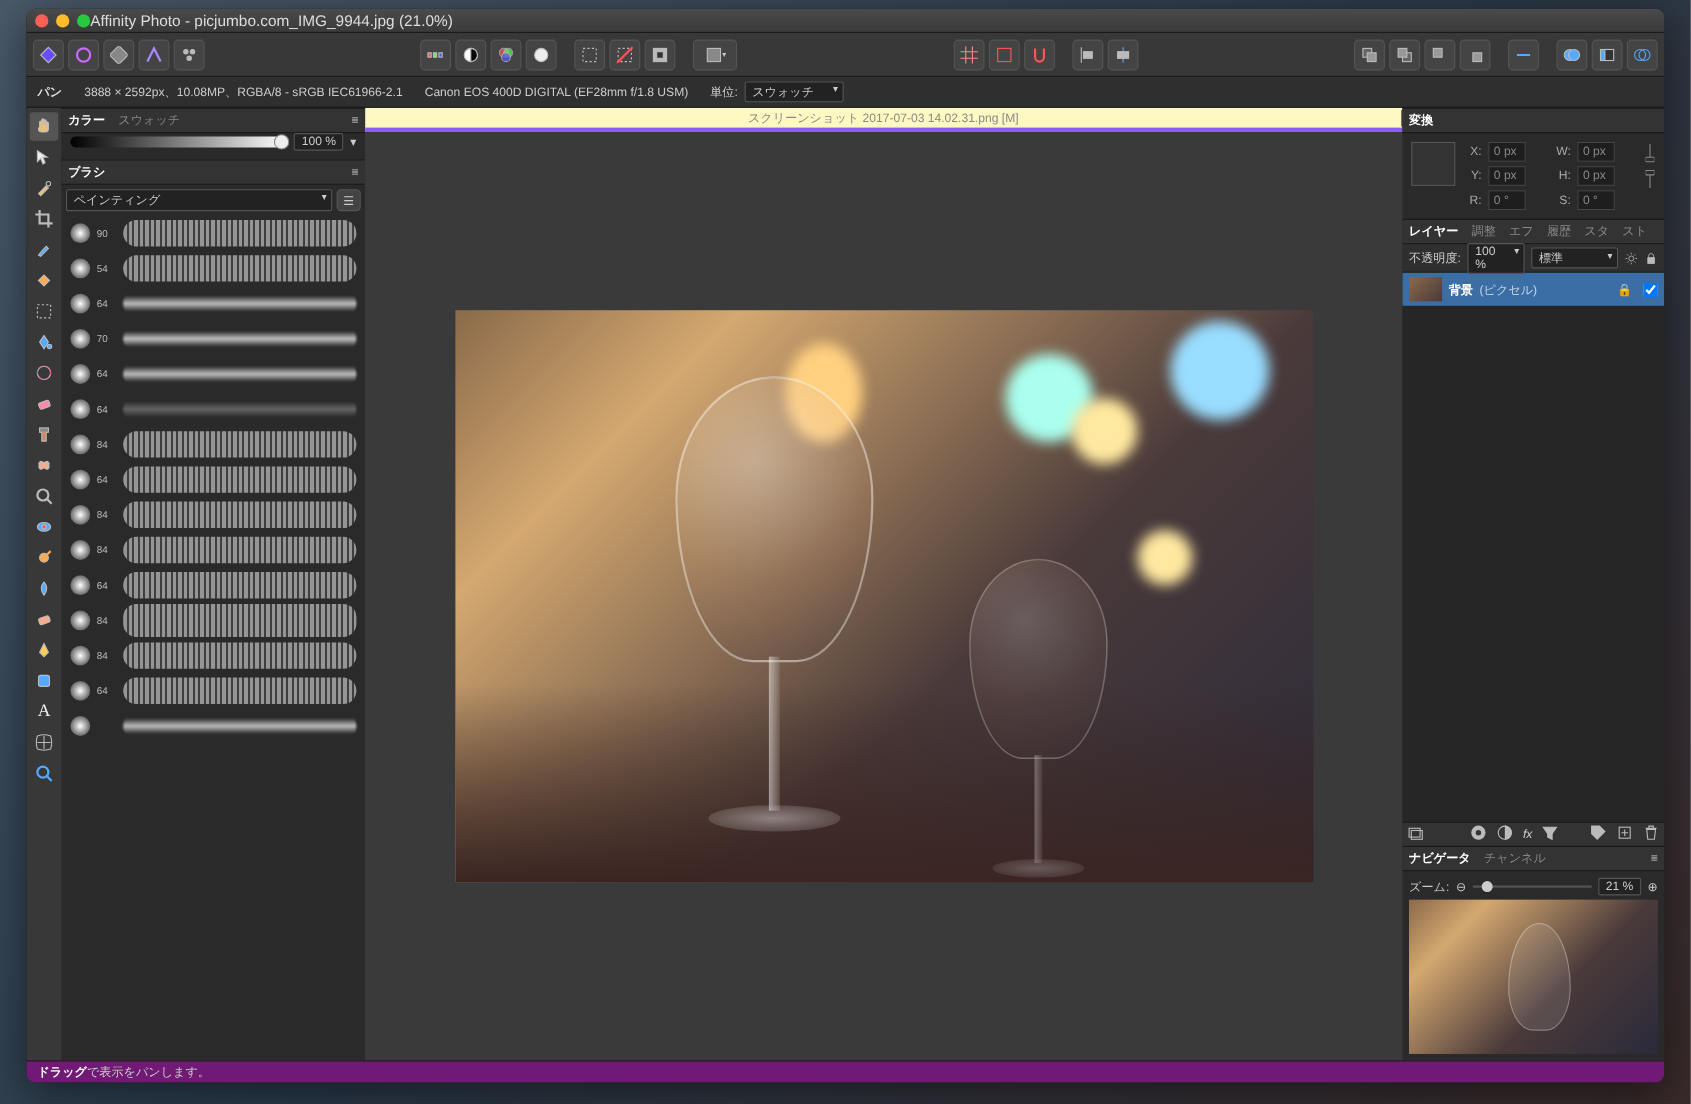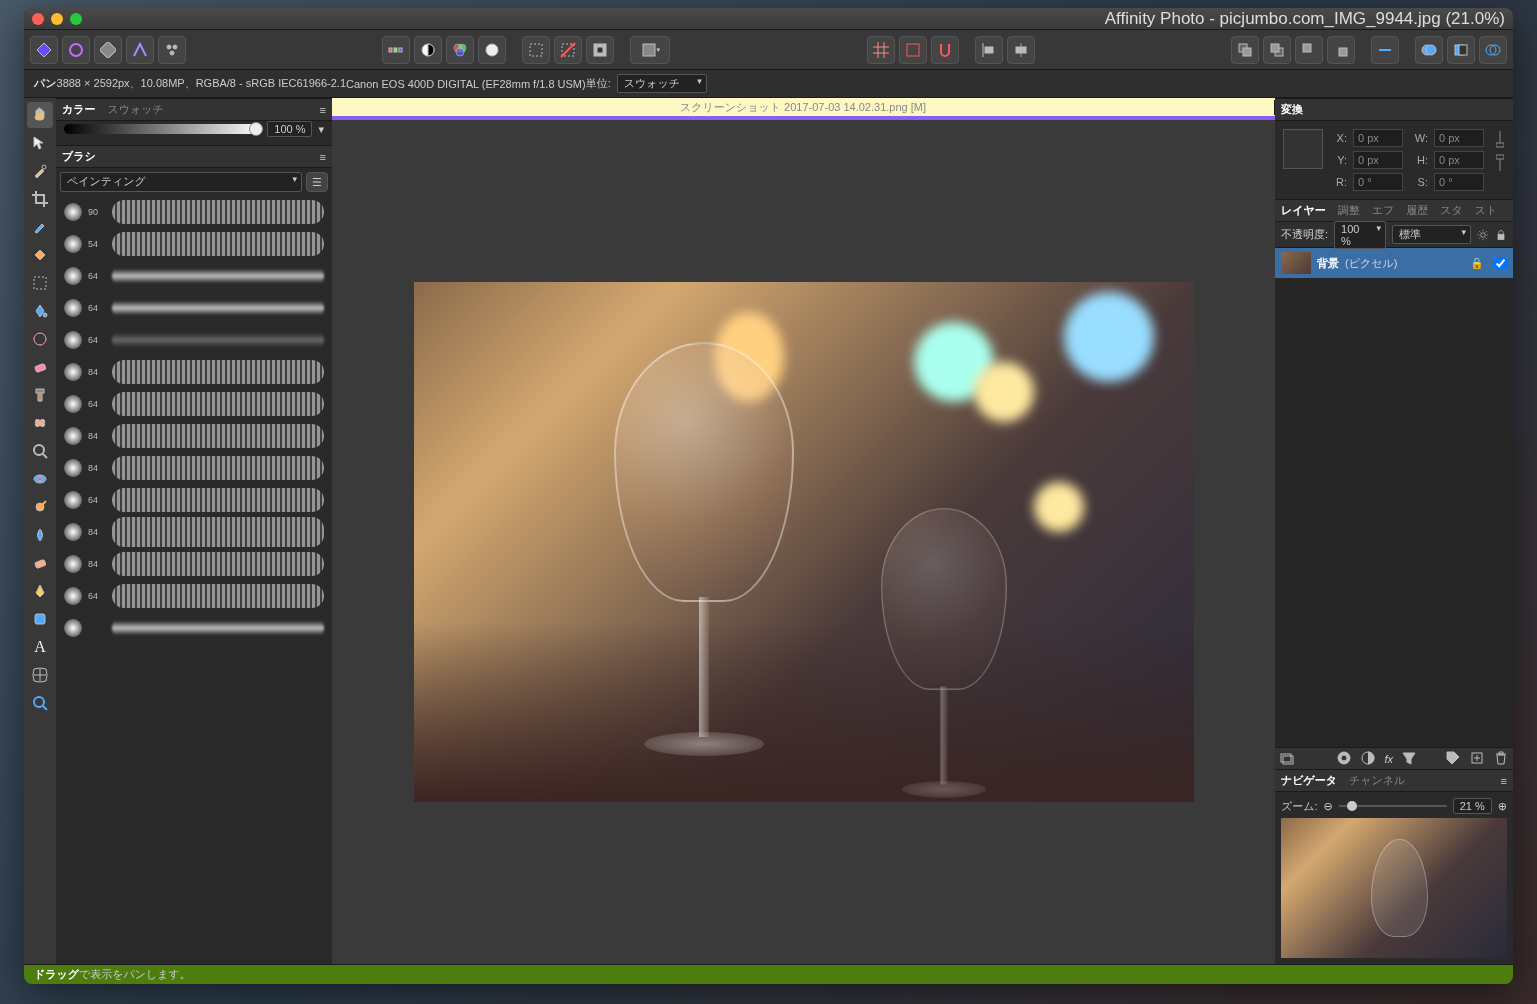--- a/index.html
+++ b/index.html
@@ -4,25 +4,25 @@
 <style>
 * { margin: 0; padding: 0; box-sizing: border-box; font-family: -apple-system, "Helvetica Neue", sans-serif; font-size: 11px; color: #ccc; }
 body { background: linear-gradient(135deg, #4a5a6a 0%, #2a3a4a 50%, #3a2a2a 100%); width: 1537px; height: 1004px; overflow: hidden; position: relative; }
 .window { position: absolute; top: 8px; left: 24px; right: 24px; bottom: 20px; background: #2a2a2a; border-radius: 8px; display: flex; flex-direction: column; box-shadow: 0 10px 40px rgba(0,0,0,0.5); overflow: hidden; }
 .titlebar { height: 22px; background: linear-gradient(#4a4a4a, #3a3a3a); display: flex; align-items: center; padding: 0 8px; border-bottom: 1px solid #1a1a1a; }
 .traffic { display: flex; gap: 7px; }
 .dot { width: 12px; height: 12px; border-radius: 50%; }
 .dot.red { background: #ff5f56; }
 .dot.yellow { background: #ffbd2e; }
 .dot.green { background: #27c93f; }
-.title { flex: 1; text-align: right; font-size: 17px; color: #ddd; }
+.title { flex: 1; text-align: left; font-size: 14px; color: #ddd; }
 .toolbar { height: 40px; background: #383838; display: flex; align-items: center; padding: 0 6px; gap: 16px; border-bottom: 1px solid #1a1a1a; }
 .tb-group { display: flex; gap: 4px; align-items: center; }
 .tb-btn { width: 28px; height: 28px; background: #444; border-radius: 4px; display: flex; align-items: center; justify-content: center; border: 1px solid #555; }
-.context-bar { height: 28px; background: #2f2f2f; display: flex; align-items: center; padding: 0 10px; font-size: 11px; color: #aaa; border-bottom: 1px solid #1a1a1a; }
+.context-bar { height: 28px; background: #2f2f2f; display: flex; align-items: center; padding: 0 10px; gap: 20px; font-size: 11px; color: #aaa; border-bottom: 1px solid #1a1a1a; }
 .context-bar .label { font-weight: bold; color: #ddd; }
 .sel { background: #222; border: 1px solid #555; padding: 1px 18px 1px 6px; border-radius: 2px; position: relative; }
 .sel::after { content: "▾"; position: absolute; right: 4px; top: 1px; font-size: 9px; }
 .body { flex: 1; display: flex; overflow: hidden; }
 .tools { width: 32px; background: #383838; display: flex; flex-direction: column; align-items: center; padding: 4px 0; gap: 2px; }
 .tool { width: 26px; height: 26px; display: flex; align-items: center; justify-content: center; border-radius: 3px; }
 .tool.active { background: #555; }
 .left-panels { width: 276px; background: #2a2a2a; display: flex; flex-direction: column; }
 .panel { border-top: 1px solid #1a1a1a; }
 .panel-tabs { height: 22px; background: #333; display: flex; align-items: center; padding: 0 6px; gap: 12px; border-bottom: 1px solid #1a1a1a; }
@@ -60,35 +60,35 @@
 .viewport { flex: 1; display: flex; align-items: center; justify-content: center; background: #3a3a3a; padding: 40px; }
 .image { width: 780px; height: 520px; background: linear-gradient(135deg, #8a6a4a 0%, #d4a870 20%, #4a3a3a 60%, #2a2a3a 100%); position: relative; overflow: hidden; }
 .bokeh { position: absolute; border-radius: 50%; filter: blur(6px); }
 .glass { position: absolute; left: 190px; top: 60px; width: 200px; height: 440px; }
 .bowl { position: absolute; top: 0; left: 10px; width: 180px; height: 260px; border-radius: 90px 90px 70px 70px / 110px 110px 150px 150px; border: 2px solid rgba(255,255,255,0.4); background: radial-gradient(circle at 40% 30%, rgba(255,255,255,0.3), rgba(200,150,120,0.15), rgba(50,40,50,0.2)); }
 .stem { position: absolute; top: 255px; left: 95px; width: 10px; height: 140px; background: linear-gradient(to right, rgba(255,255,255,0.5), rgba(150,130,120,0.3)); }
 .foot { position: absolute; top: 390px; left: 40px; width: 120px; height: 24px; border-radius: 50%; background: radial-gradient(ellipse, rgba(255,255,255,0.4), rgba(100,80,70,0.2)); }
 .right-panels { width: 238px; background: #2a2a2a; display: flex; flex-direction: column; }
 .tf-icon { grid-row: span 2; width: 40px; height: 40px; border: 1px solid #555; background: #333; }
 .tf-label { color: #aaa; width: 16px; text-align: right; }
-.tf-val { background: #1e1e1e; border: 1px solid #444; padding: 2px 4px; width: 50px; color: #888; }
+.tf-val { background: #1e1e1e; border: 1px solid #444; padding: 2px 4px; width: 34px; color: #888; }
 .layers-body { flex: 1; display: flex; flex-direction: column; }
 .layers-opts { height: 26px; display: flex; align-items: center; padding: 0 6px; gap: 6px; background: #2f2f2f; border-bottom: 1px solid #1a1a1a; }
 .layer-row { height: 30px; background: #3a6ea5; display: flex; align-items: center; padding: 0 6px; gap: 6px; }
 .layer-thumb { width: 30px; height: 22px; background: linear-gradient(135deg, #8a6a4a, #4a3a3a); }
 .layer-name { color: #fff; font-weight: bold; }
 .layer-type { color: rgba(255,255,255,0.7); }
 .layer-check { margin-left: auto; }
 .layers-toolbar { height: 22px; background: #333; display: flex; align-items: center; justify-content: flex-end; padding: 0 4px; gap: 8px; border-top: 1px solid #1a1a1a; }
 .nav-body { padding: 6px; }
 .nav-zoom { display: flex; align-items: center; gap: 6px; margin-bottom: 4px; }
 .nav-zoom .track { flex: 1; height: 2px; background: #555; position: relative; }
 .nav-zoom .thumb { position: absolute; left: 8px; top: -4px; width: 10px; height: 10px; background: #ccc; border-radius: 50%; }
 .nav-preview { width: 100%; height: 140px; background: linear-gradient(135deg, #8a6a4a 0%, #d4a870 20%, #4a3a3a 60%, #2a2a3a 100%); position: relative; }
-.statusbar { height: 20px; background: #4d7c0f; display: flex; align-items: center; padding: 0 10px; font-size: 11px; color: #aaa; border-top: 1px solid #1a1a1a; }
+.statusbar { height: 20px; background: #701a75; display: flex; align-items: center; padding: 0 10px; font-size: 11px; color: #aaa; border-top: 1px solid #1a1a1a; }
 .statusbar b { color: #fff; }
 .icon-svg { width: 16px; height: 16px; fill: #bbb; stroke: #bbb; }
 .flex-spacer { flex: 1; }
 </style>
 </head>
 <body>
 
 <div class="window">
   <div class="titlebar">
     <div class="traffic">
@@ -435,20 +435,25 @@
                 <div class="brush-stroke rough"></div>
               </div>
             <div class="brush-item">
                 <div class="brush-dot"></div>
                 <span class="brush-size">54</span>
                 <div class="brush-stroke rough"></div>
               </div>
             <div class="brush-item">
                 <div class="brush-dot"></div>
                 <span class="brush-size">64</span>
+                <div class="brush-stroke"></div>
+              </div>
+            <div class="brush-item">
+                <div class="brush-dot"></div>
+                <span class="brush-size">70</span>
                 <div class="brush-stroke"></div>
               </div>
             <div class="brush-item">
                 <div class="brush-dot"></div>
                 <span class="brush-size">64</span>
                 <div class="brush-stroke"></div>
               </div>
             <div class="brush-item">
                 <div class="brush-dot"></div>
                 <span class="brush-size">64</span>

